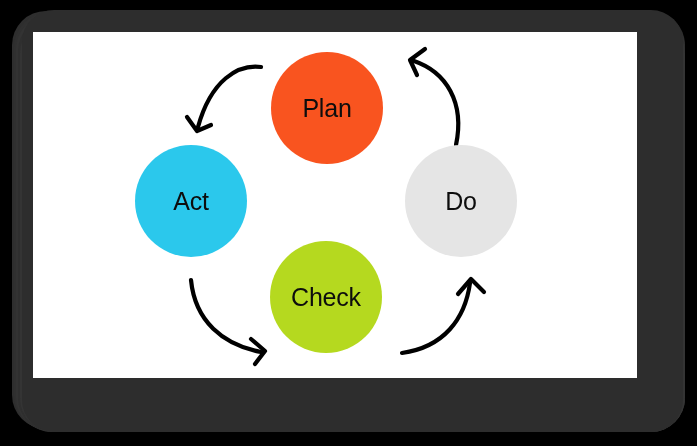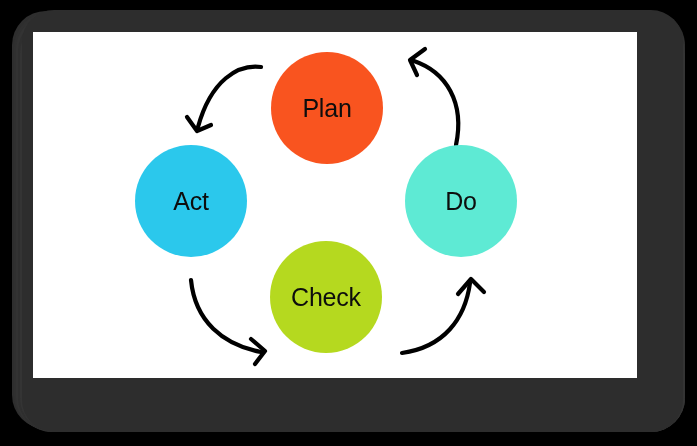--- a/index.html
+++ b/index.html
@@ -131,21 +131,21 @@
       <g>
         <path class="arrowpath" d="M 369 321 C 411 315 432 287 437 251"></path>
         <path class="arrowhead" d="M 425 262 L 438 247 L 451 260"></path>
       </g>
     </svg>
 
     <div class="node node-plan" style="background: rgb(249, 84, 31);">
       <span class="node-label">Plan</span>
     </div>
 
-    <div class="node node-do" style="background: #5eead4;">
+    <div class="node node-do" style="background: #e5e5e5;">
       <span class="node-label">Do</span>
     </div>
 
     <div class="node node-check" style="background: rgb(181, 217, 31);">
       <span class="node-label">Check</span>
     </div>
 
     <div class="node node-act" style="background: rgb(43, 200, 236);">
       <span class="node-label">Act</span>
     </div>

